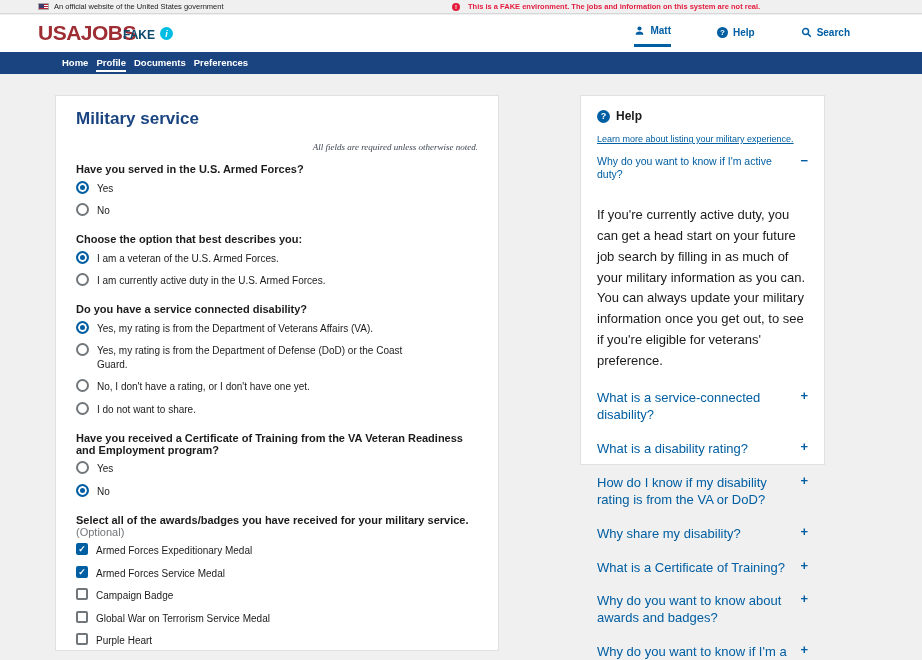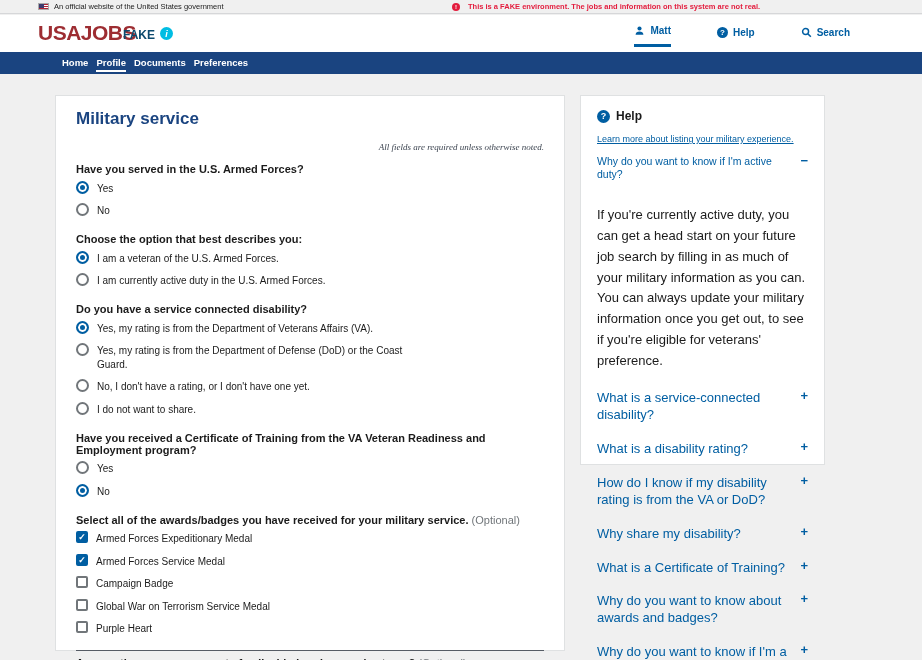--- a/index.html
+++ b/index.html
@@ -59,21 +59,21 @@
   #main-nav {
     position: absolute; top: 52px; left: 0; right: 0; height: 22px; background: #1a4480;
     display: flex; align-items: center; padding-left: 62px; gap: 8px;
   }
   .nav-item { color: #fff; font-size: 9.5px; font-weight: bold; cursor: pointer;
               padding: 3px 0 2px 0; border-bottom: 2px solid transparent; }
   .nav-item.active { border-bottom-color: #fff; }
 
   
   #form-card {
-    position: absolute; left: 55px; top: 95px; width: 510px; height: 556px;
+    position: absolute; left: 55px; top: 95px; width: 444px; height: 556px;
     background: #fff; border: 1px solid #dfe1e2; padding: 13px 20px;
   }
   .page-title { font-size: 17px; font-weight: bold; color: #1a4480; }
   .required-note {
     font-family: "Liberation Serif", serif; font-style: italic;
     font-size: 9px; color: #3d4551; text-align: right; margin-top: 13px; margin-bottom: 6px;
   }
   .q-label { font-size: 11px; font-weight: bold; color: #1b1b1b; margin-top: 11px; margin-bottom: 2px; }
   .optional { font-weight: normal; color: #71767a; }
   .option-row { display: flex; align-items: flex-start; gap: 8px; padding: 4.5px 0; cursor: pointer; }

